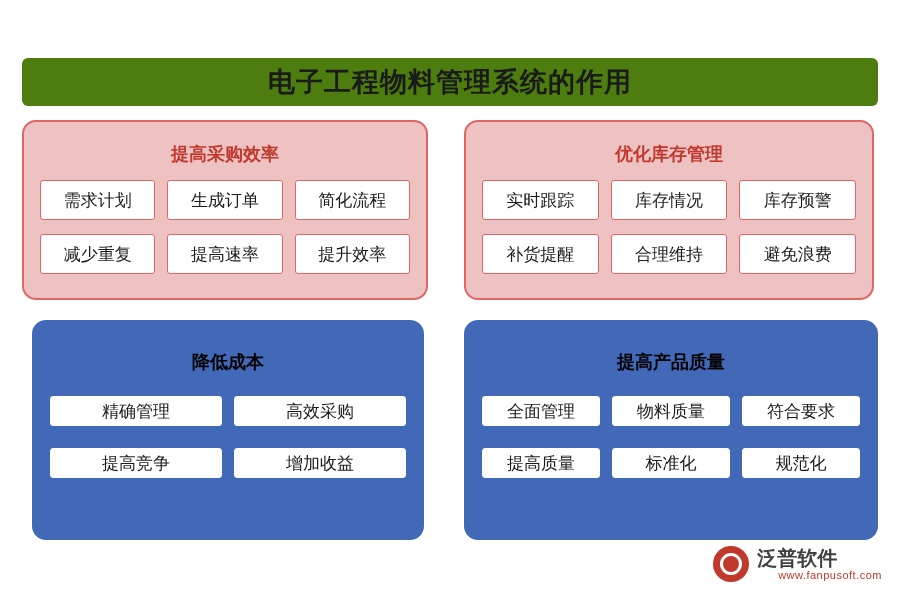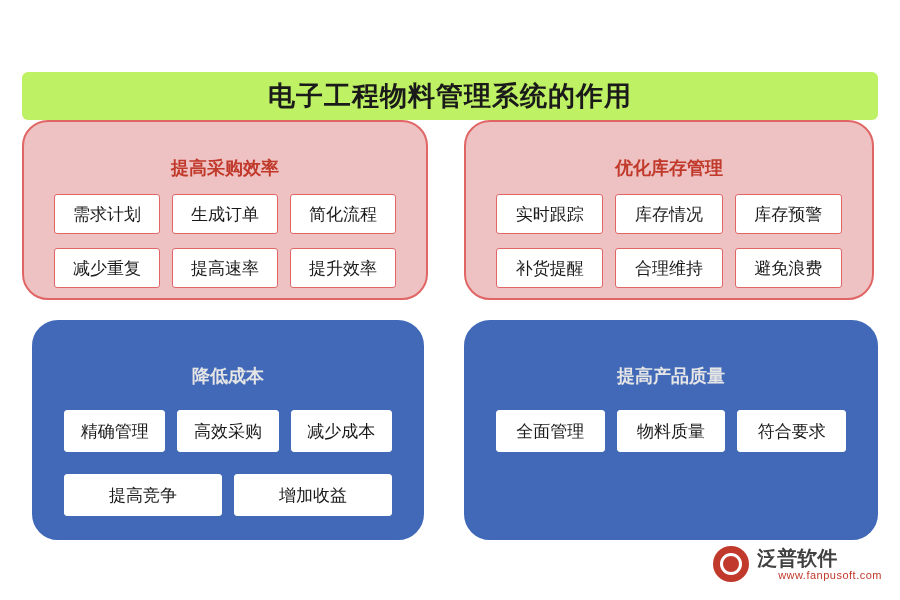--- a/index.html
+++ b/index.html
@@ -20,61 +20,61 @@
     width: 900px;
     height: 600px;
     box-sizing: border-box;
     padding: 0;
   }
 
   
   .title-bar {
     position: absolute;
     left: 22px;
-    top: 72px;
+    top: 58px;
     width: 856px;
     height: 48px;
-    background: #bef264;
+    background: #4d7c0f;
     border-radius: 6px;
     display: flex;
     align-items: center;
     justify-content: center;
   }
   .title-text {
     font-size: 27px;
     font-weight: bold;
     color: #1a1a1a;
     letter-spacing: 1px;
   }
 
   
   .panel {
     position: absolute;
     box-sizing: border-box;
-    border-radius: 26px;
-    padding: 16px;
+    border-radius: 14px;
+    padding: 2px;
   }
   .panel.pink {
     background: #eec2c2;
     border: 2px solid #e06666;
   }
   .panel.blue {
     background: #4169b8;
     border: 2px solid #4169b8;
   }
 
   .panel-title {
     text-align: center;
     font-size: 18px;
     font-weight: bold;
     margin-top: 18px;
     margin-bottom: 14px;
   }
   .panel.pink .panel-title { color: #c0392b; }
-  .panel.blue .panel-title { color: #e5e5e5; }
+  .panel.blue .panel-title { color: #000000; }
 
   .chip-row {
     display: flex;
     justify-content: center;
     gap: 12px;
     margin-bottom: 14px;
     padding: 0 14px;
   }
   .chip {
     flex: 1 1 0;
@@ -92,21 +92,21 @@
   .panel.blue .chip { border: 1px solid #ffffff; color: #1a1a1a; }
 
   
   #panel-0 { left: 22px;  top: 120px; width: 406px; height: 180px; }
   #panel-1 { left: 464px; top: 120px; width: 410px; height: 180px; }
   #panel-2 { left: 32px;  top: 320px; width: 392px; height: 220px; }
   #panel-3 { left: 464px; top: 320px; width: 414px; height: 220px; }
 
   #panel-2 .panel-title, #panel-3 .panel-title { margin-top: 26px; margin-bottom: 22px; }
   #panel-2 .chip-row, #panel-3 .chip-row { margin-bottom: 22px; }
-  #panel-2 .chip, #panel-3 .chip { height: 42px; }
+  #panel-2 .chip, #panel-3 .chip { height: 30px; }
 
   
   .logo {
     position: absolute;
     right: 18px;
     bottom: 18px;
     display: flex;
     align-items: center;
     gap: 8px;
   }
@@ -182,34 +182,38 @@
       <div class="chip">合理维持</div>
       <div class="chip">避免浪费</div>
     </div>
   </div>
 
   <div class="panel blue" id="panel-2">
     <div class="panel-title">降低成本</div>
     <div class="chip-row">
       <div class="chip">精确管理</div>
       <div class="chip">高效采购</div>
-      <div class="chip">减少成本</div>
     </div>
     <div class="chip-row">
       <div class="chip">提高竞争</div>
       <div class="chip">增加收益</div>
     </div>
   </div>
 
   <div class="panel blue" id="panel-3">
     <div class="panel-title">提高产品质量</div>
     <div class="chip-row">
       <div class="chip">全面管理</div>
       <div class="chip">物料质量</div>
       <div class="chip">符合要求</div>
+    </div>
+    <div class="chip-row">
+      <div class="chip">提高质量</div>
+      <div class="chip">标准化</div>
+      <div class="chip">规范化</div>
     </div>
   </div>
 
   <div class="logo">
     <div class="logo-mark"></div>
     <div class="logo-texts">
       <div class="logo-name">泛普软件</div>
       <div class="logo-url">www.fanpusoft.com</div>
     </div>
   </div>

